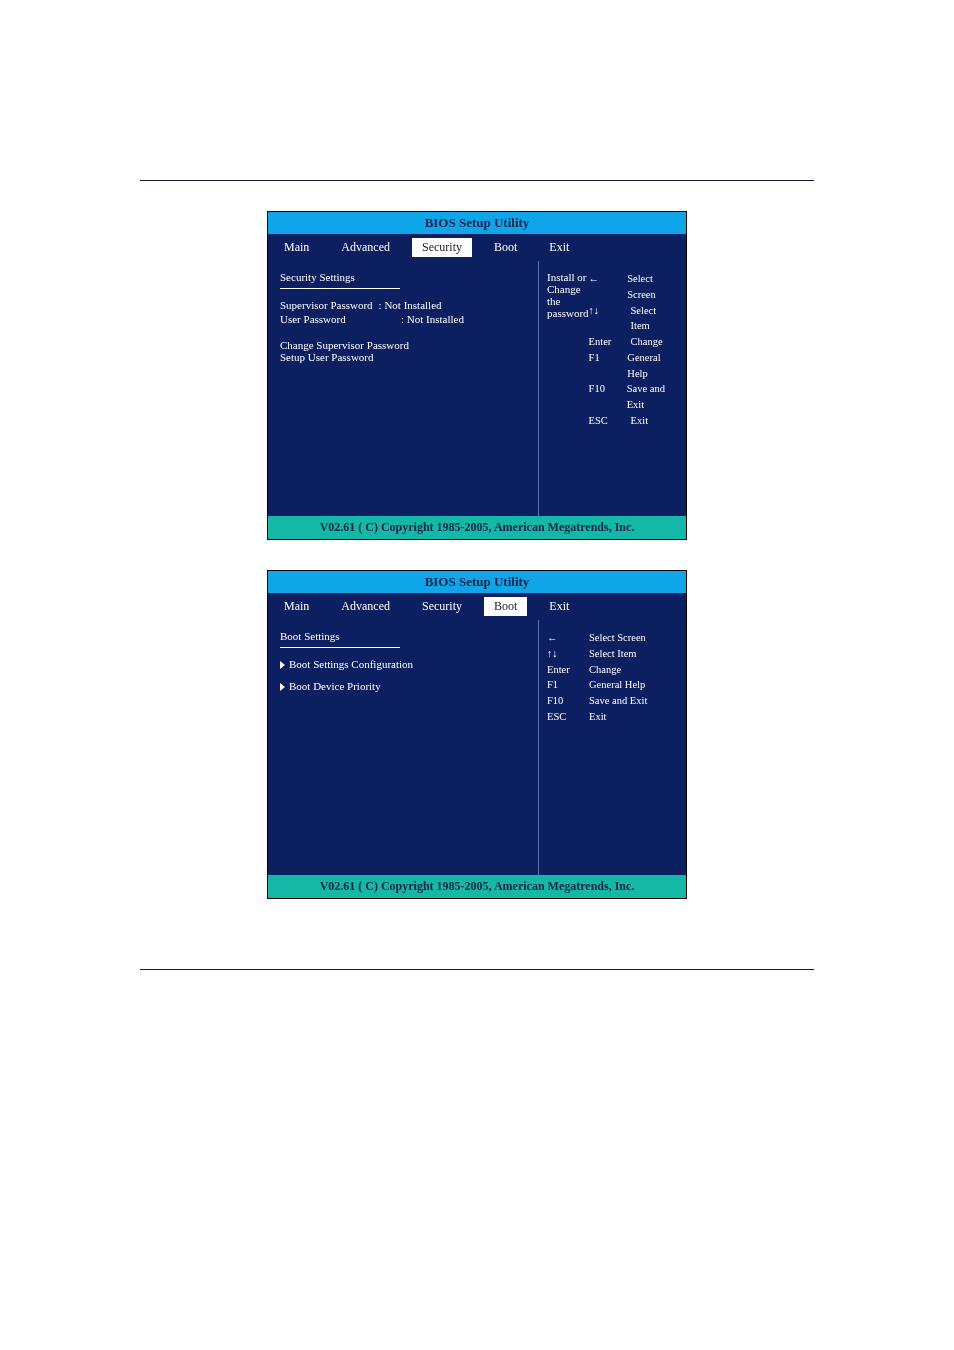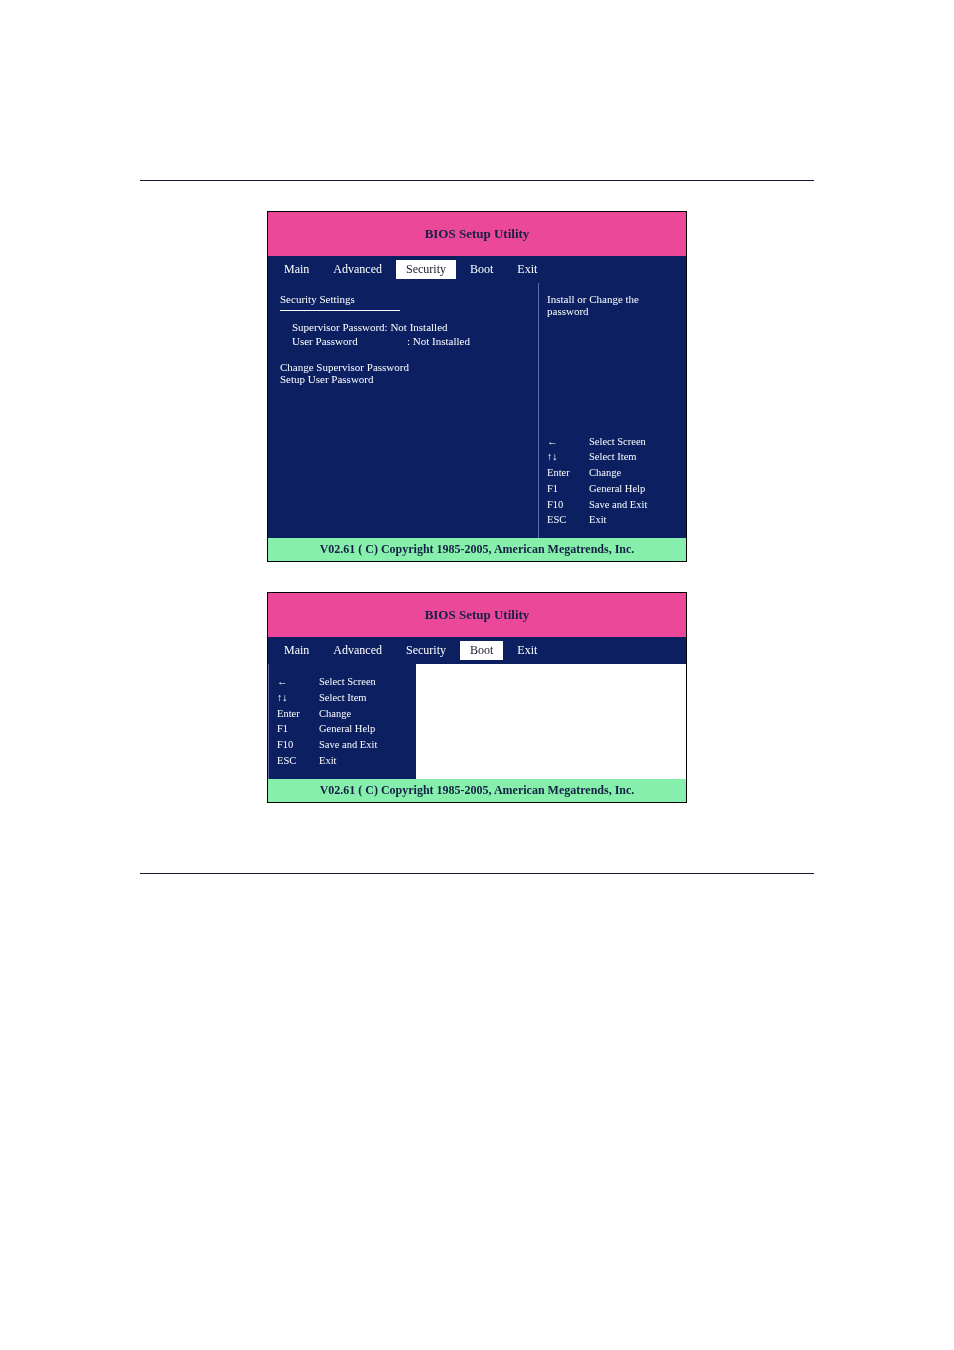--- a/index.html
+++ b/index.html
@@ -1,34 +1,34 @@
 <!DOCTYPE html>
 <html><head>
 <meta charset="utf-8">
 <style>
 *{margin:0;padding:0;box-sizing:border-box}
 body{background:#fff;width:954px;height:1350px;font-family:"Times New Roman",serif;color:#1a1a2e}
 .page{width:954px;position:relative}
 .rule{border-top:1px solid #1a1a2e;margin:0 140px}
 .panel{margin:30px auto;width:420px;border:1px solid #000}
-.titlebar{background:#ec4899;color:#152045;font-weight:bold;font-size:13px;text-align:center;padding:14px 0}
-.tabs{background:#0b1f61;color:#fff;display:flex;font-size:12px;padding:4px 6px;gap:4px}
+.titlebar{background:#0ea5e9;color:#152045;font-weight:bold;font-size:13px;text-align:center;padding:3px 0}
+.tabs{background:#0b1f61;color:#fff;display:flex;font-size:12px;padding:4px 6px;gap:12px}
 .tab{padding:2px 10px}
 .tab.active{background:#fff;color:#1a1a2e}
 .body{display:flex}
 .left{flex:1;background:#0b1f61;color:#fff;font-size:11px;padding:10px 12px;min-height:255px}
-.right{width:148px;background:#0b1f61;color:#fff;font-size:11px;border-left:1px solid #5c6fa8;padding:10px 8px;display:flex;flex-direction:column}
+.right{width:148px;background:#0b1f61;color:#fff;font-size:11px;border-left:1px solid #5c6fa8;padding:10px 8px;display:flex;flex-direction:row}
 .sec-title{font-weight:normal}
 .sec-rule{border-top:1px solid #fff;width:120px;margin:5px 0 10px 0}
-.row{display:flex;gap:0;margin:2px 12px}
+.row{display:flex;gap:6px;margin:2px 0}
 .help-top{flex:1}
 .keys{font-size:10.5px;line-height:1.5}
 .kr{display:flex;gap:10px}
 .k{width:32px}
-.footer{background:#86efac;color:#152045;font-weight:bold;font-size:12px;text-align:center;padding:4px 16px}
+.footer{background:#14b8a6;color:#152045;font-weight:bold;font-size:12px;text-align:center;padding:4px 16px}
 .arrow{display:inline-block;width:0;height:0;border-top:4px solid transparent;border-bottom:4px solid transparent;border-left:5px solid #fff;margin-right:4px;vertical-align:middle}
 .ud{font-family:Arial}
 </style>
 </head>
 <body>
 
 <div class="page">
 <div style="height:180px"></div>
 <div class="rule"></div>
 
@@ -93,20 +93,27 @@
 <div class="panel">
   <div class="titlebar">BIOS Setup Utility</div>
   <div class="tabs">
     <div class="tab">Main</div>
     <div class="tab">Advanced</div>
     <div class="tab">Security</div>
     <div class="tab active">Boot</div>
     <div class="tab">Exit</div>
   </div>
   <div class="body">
+    <div class="left">
+      <div class="sec-title">Boot Settings</div>
+      <div class="sec-rule"></div>
+      <div><span class="arrow"></span><span>Boot Settings Configuration</span></div>
+      <div style="height:10px"></div>
+      <div><span class="arrow"></span><span>Boot Device Priority</span></div>
+    </div>
     <div class="right">
       <div class="keys">
         <div class="kr">
               <span class="k ud">←</span>
               <span>Select Screen</span>
             </div>
         <div class="kr">
               <span class="k ud">↑↓</span>
               <span>Select Item</span>
             </div>

